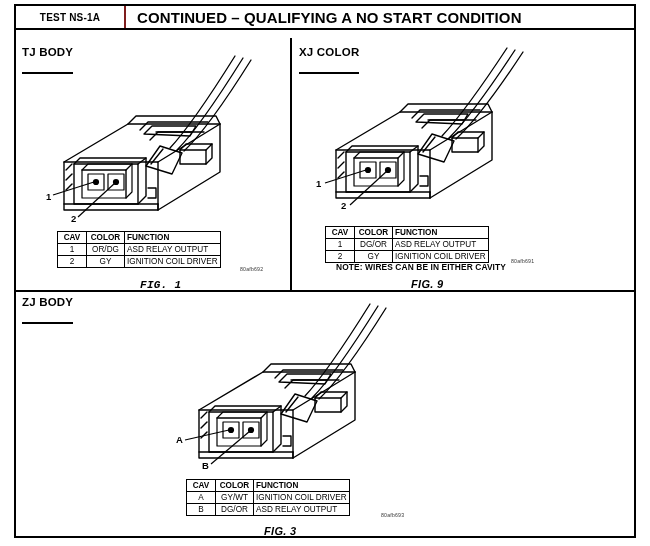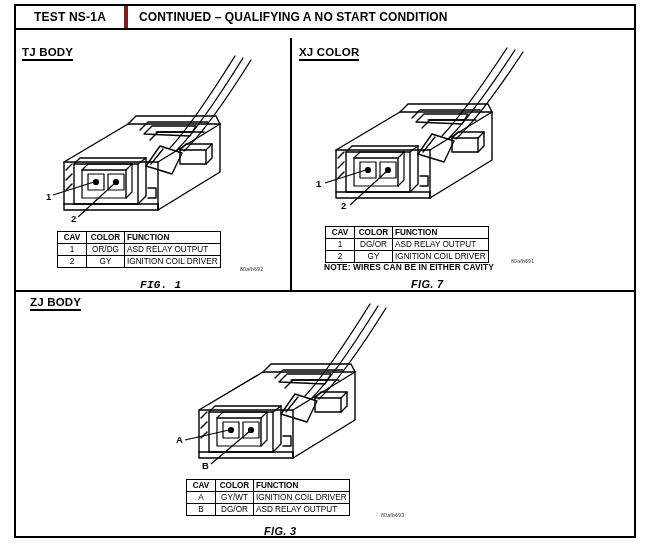--- a/index.html
+++ b/index.html
@@ -11,43 +11,43 @@
   }
   .page{position:relative;width:650px;height:546px;overflow:hidden;background:#fff;}
 
   
   .header{
     position:absolute;left:14px;top:4px;width:622px;height:26px;
     border:2px solid #000;box-sizing:border-box;display:flex;align-items:stretch;
   }
   .header-code{
     width:108px;display:flex;align-items:center;justify-content:center;
-    border-right:4px solid #7f1d1d;font-weight:bold;font-size:12px;letter-spacing:.2px;text-align:center;
+    border-right:2px solid #7f1d1d;font-weight:bold;font-size:10px;letter-spacing:.2px;text-align:center;
   }
   .header-title{
     flex:1;display:flex;align-items:center;padding-left:11px;
-    font-weight:bold;font-size:12px;letter-spacing:.1px;
+    font-weight:bold;font-size:15px;letter-spacing:.1px;
   }
 
   
   .frame{
     position:absolute;left:14px;top:30px;width:622px;height:508px;
     border:2px solid #000;border-top:none;box-sizing:border-box;
   }
   .divider-v{position:absolute;left:290px;top:38px;width:0;height:252px;border-left:2px solid #000;}
   .divider-h{position:absolute;left:14px;top:290px;width:622px;height:0;border-top:2px solid #000;}
 
   
   .panel-head{
     position:absolute;font-weight:bold;font-size:11.5px;letter-spacing:.2px;
-    padding-bottom:1px;border-bottom:2px solid #000;
+    padding-bottom:14px;border-bottom:2px solid #000;
   }
   #head-tj{left:22px;top:46px;}
   #head-xj{left:299px;top:46px;}
-  #head-zj{left:22px;top:296px;margin-left:8px;}
+  #head-zj{left:22px;top:296px;}
 
   
   .spec-table{
     position:absolute;border-collapse:collapse;font-size:8.2px;
     background:#fff;
   }
   .spec-table td,.spec-table th{
     border:1px solid #000;padding:0 2px;height:11px;line-height:11px;
     font-weight:normal;white-space:nowrap;
   }
@@ -57,21 +57,21 @@
   .th-func{text-align:left;padding-left:4px;}
   .td-cav{text-align:center;}
   .td-color{text-align:center;}
   .td-func{text-align:left;padding-left:4px;}
 
   #table-1{left:57px;top:231px;}
   #table-2{left:325px;top:226px;}
   #table-3{left:186px;top:479px;}
 
   .note{
-    position:absolute;font-weight:bold;font-size:8.4px;letter-spacing:.1px;
+    position:absolute;font-weight:bold;font-size:8.4px;letter-spacing:.1px;margin-left:12px;
   }
   #note-xj{left:324px;top:262px;}
 
   
   .fig-cap{
     position:absolute;font-weight:bold;font-style:italic;font-size:11px;letter-spacing:.3px;
   }
   #fig-1{left:140px;top:279px;font-family:Liberation Mono, monospace;}
   #fig-2{left:411px;top:278px;}
   #fig-3{left:264px;top:525px;}
@@ -337,20 +337,20 @@
       </tr>
       <tr>
         <td class="td-cav">B</td>
         <td class="td-color">DG/OR</td>
         <td class="td-func">ASD RELAY OUTPUT</td>
       </tr>
     </tbody>
   </table>
 
   <div class="fig-cap" id="fig-1">FIG. 1</div>
-  <div class="fig-cap" id="fig-2">FIG. 7</div>
+  <div class="fig-cap" id="fig-2">FIG. 9</div>
   <div class="fig-cap" id="fig-3">FIG. 3</div>
 
   <div class="art-code" id="art-1">80afb692</div>
   <div class="art-code" id="art-2">80afb691</div>
   <div class="art-code" id="art-3">80afb693</div>
 
 </div>
 
 </body></html>

